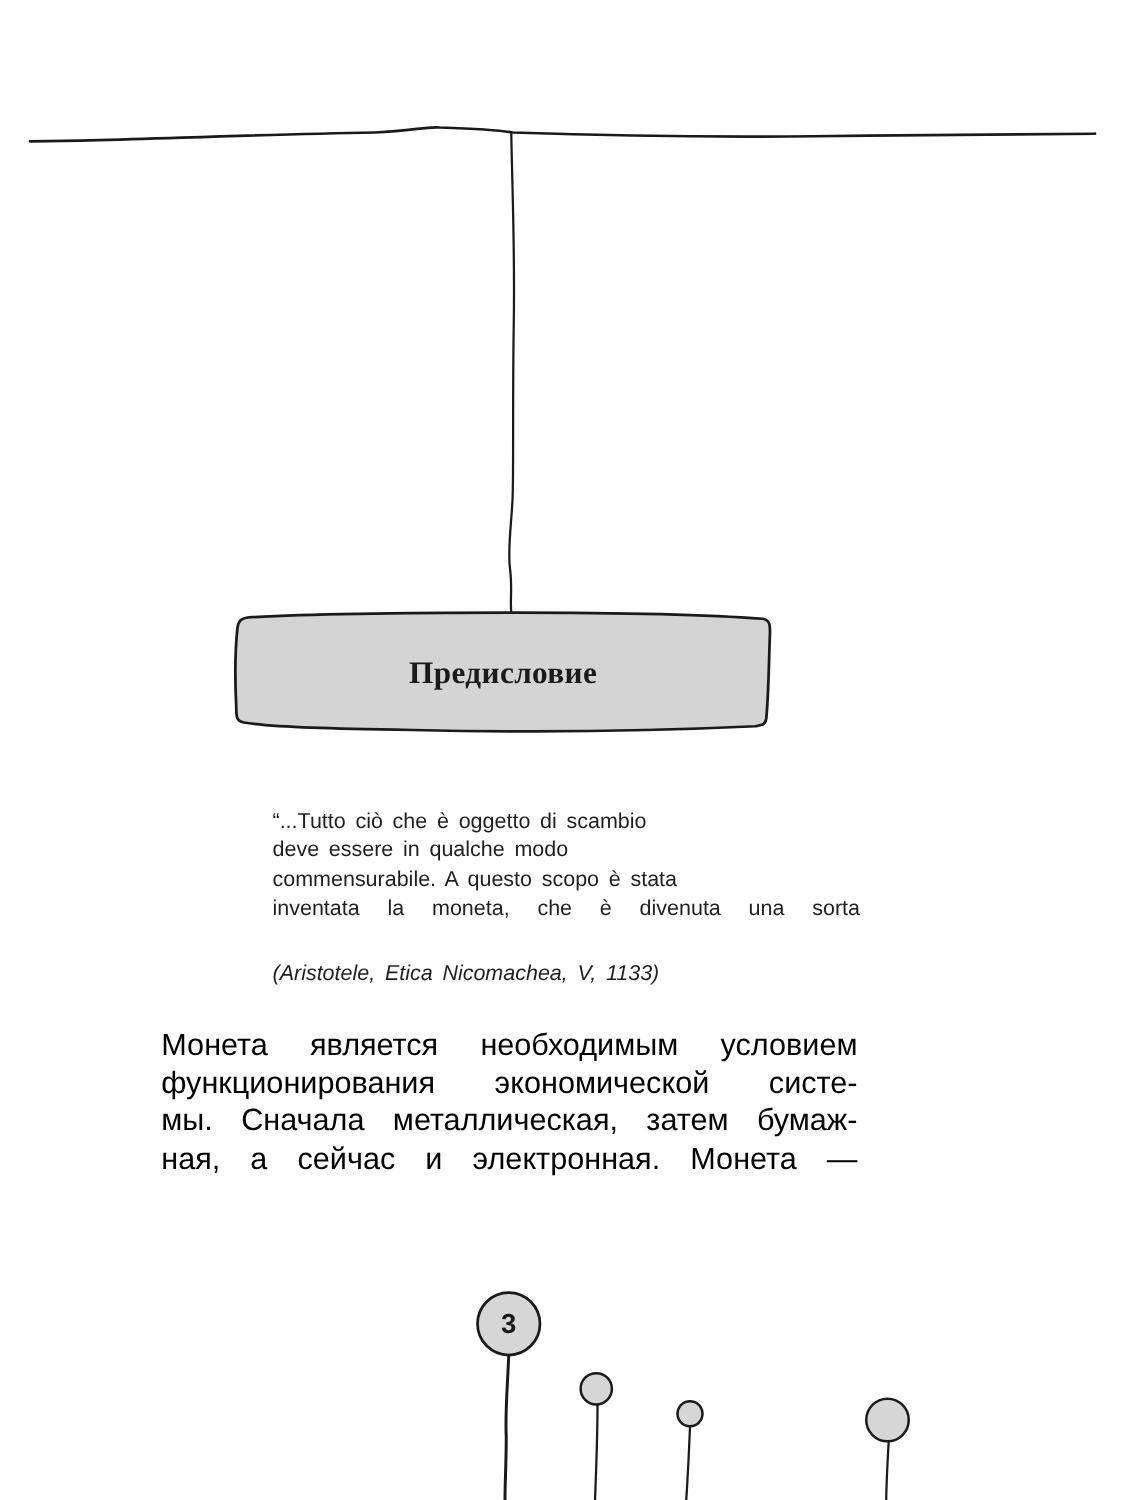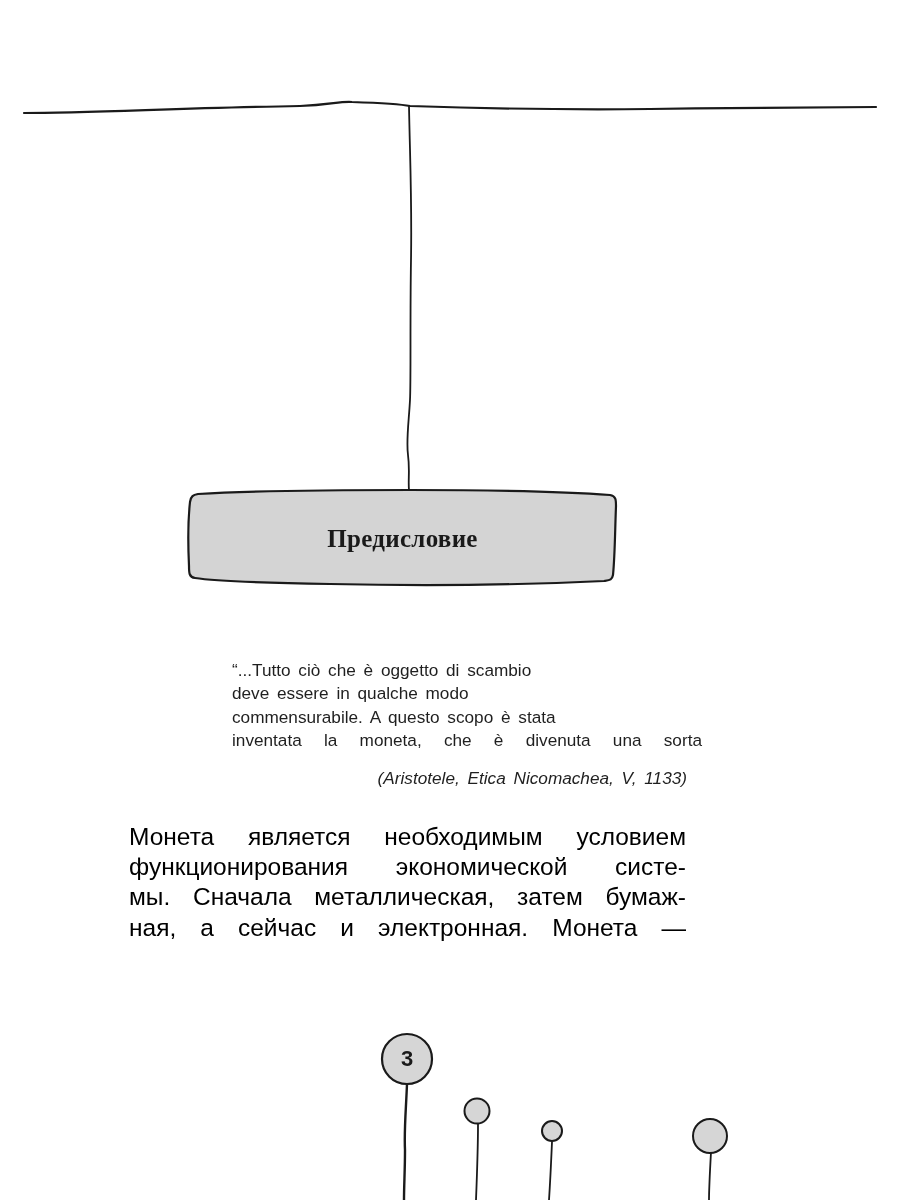--- a/index.html
+++ b/index.html
@@ -56,21 +56,20 @@
     .epigraph .line.justify {
       text-align: justify;
       text-align-last: justify;
       white-space: normal;
     }
     .attribution {
       position: absolute;
       left: 218px;
       top: 768px;
       width: 469px;
-      text-align: right;
       font-style: italic;
       font-size: 17.2px;
       word-spacing: 3px;
       color: #1f1f1f;
     }
     .body-text {
       position: absolute;
       left: 129px;
       top: 822px;
       width: 557px;
@@ -116,21 +115,21 @@
 
   <path d="M552 1142 C 551 1165, 550 1185, 549 1200" fill="none" stroke="#1a1a1a" stroke-width="1.8" stroke-linecap="round"></path>
   <circle cx="552" cy="1131" r="10" fill="#d6d6d6" stroke="#1a1a1a" stroke-width="2"></circle>
 
   <path d="M711 1152 C 710 1170, 709 1188, 709 1200" fill="none" stroke="#1a1a1a" stroke-width="1.8" stroke-linecap="round"></path>
   <circle cx="710" cy="1136" r="17" fill="#d6d6d6" stroke="#1a1a1a" stroke-width="2"></circle>
 </svg>
 
 <h1 class="chapter-title">Предисловие</h1>
 
-<blockquote class="epigraph" style="margin:14px;">
+<blockquote class="epigraph" style="margin:0;">
   <span class="line">“...Tutto ciò che è oggetto di scambio</span>
   <span class="line">deve essere in qualche modo</span>
   <span class="line">commensurabile. A questo scopo è stata</span>
   <span class="line justify">inventata la moneta, che è divenuta una sorta</span>
 </blockquote>
 
 <div class="attribution">(Aristotele, Etica Nicomachea, V, 1133)</div>
 
 <div class="body-text">
   <span class="line">Монета является необходимым условием</span>

